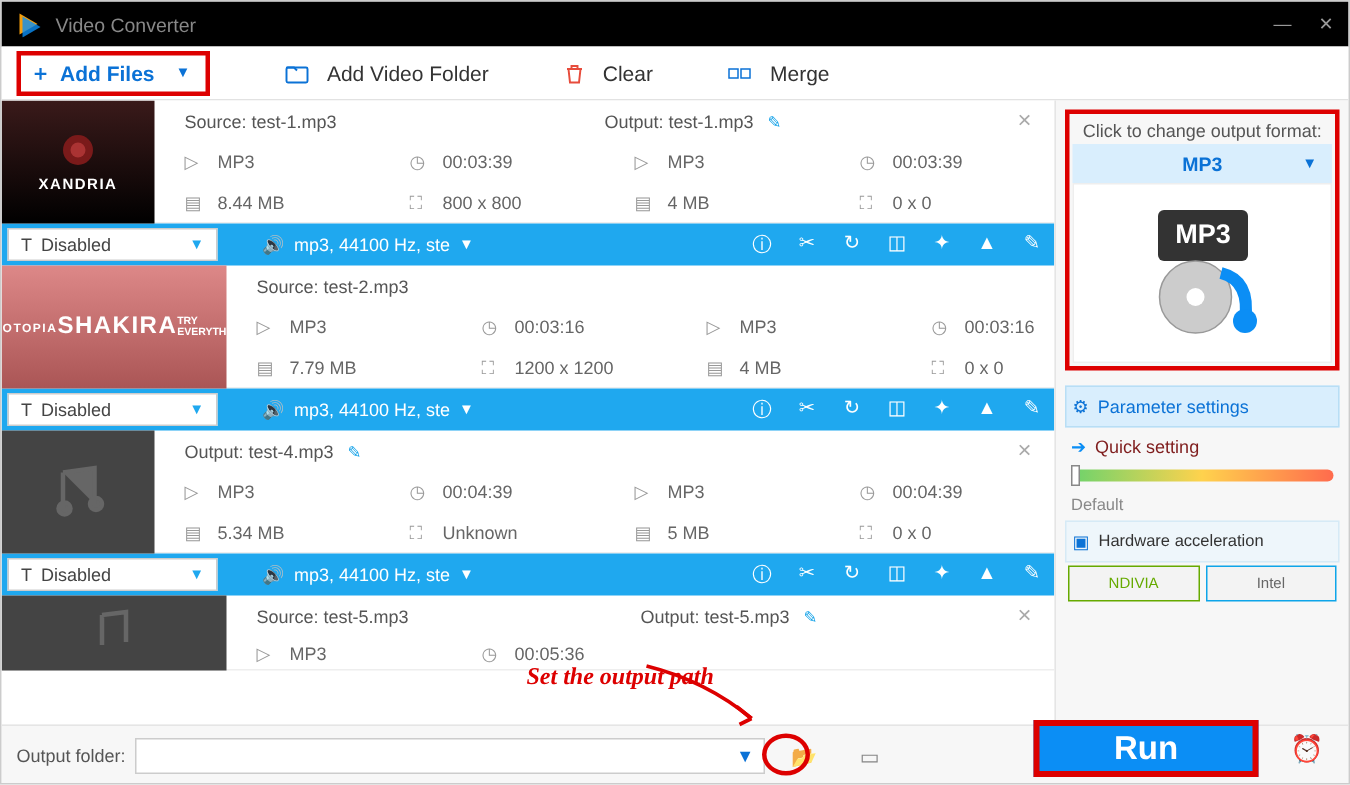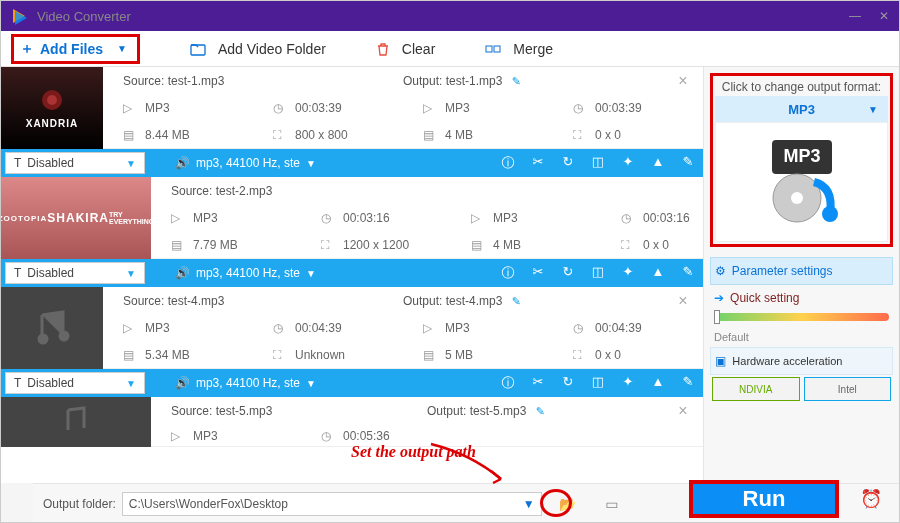--- a/index.html
+++ b/index.html
@@ -1,17 +1,17 @@
 <!DOCTYPE html>
 <html><head>
 <meta charset="utf-8">
 <style>
 * { box-sizing: border-box; margin: 0; padding: 0; font-family: -apple-system, "Segoe UI", Arial, sans-serif; }
 body { background: #f5f5f5; width: 900px; height: 523px; overflow: hidden; position: relative; border: 1px solid #ccc; }
-.titlebar { height: 30px; background: #4c1d95; display: flex; align-items: center; padding: 0 10px; color: #888; font-size: 13px; }
+.titlebar { height: 30px; background: #000000; display: flex; align-items: center; padding: 0 10px; color: #888; font-size: 13px; }
 .titlebar .logo { width: 18px; height: 18px; margin-right: 8px; display: inline-block; }
 .titlebar .spacer { flex: 1; }
 .titlebar .winctl { margin-left: 18px; color: #999; font-size: 12px; cursor: default; }
 .toolbar { height: 36px; display: flex; align-items: center; border-bottom: 1px solid #e2e2e2; background: #fff; padding: 0 10px; }
 .tool-btn { display: flex; align-items: center; font-size: 14px; color: #333; margin-right: 50px; cursor: pointer; }
 .tool-btn svg, .tool-btn .ic { margin-right: 6px; }
 .add-files { border: 3px solid #d00; padding: 2px 10px 2px 6px; color: #0b72d6; font-weight: 600; position: relative; height: 30px; }
 .add-files .chev { margin-left: 14px; color: #0b72d6; font-size: 10px; }
 .main { display: flex; height: 416px; }
 .list { flex: 1; overflow: hidden; background: #fff; }
@@ -40,21 +40,21 @@
 .format-pick { background: #d9eefd; height: 26px; display: flex; align-items: center; justify-content: center; color: #0b72d6; font-size: 13px; font-weight: 600; position: relative; }
 .format-pick .chev { position: absolute; right: 10px; font-size: 10px; }
 .format-img { height: 120px; background: #fff; display: flex; align-items: center; justify-content: center; border: 1px solid #eee; }
 .right .linkbtn { font-size: 12px; color: #0b72d6; padding: 6px 4px; display: flex; align-items: center; }
 .right .linkbtn .ic { margin-right: 6px; }
 .right .label-sm { font-size: 11px; color: #888; padding: 4px; }
 .slider { height: 8px; background: linear-gradient(to right,#6cd36c,#ffd24d,#ff6b4d); border-radius: 4px; position: relative; margin: 2px 4px 6px; }
 .slider .knob { position: absolute; left: 0; top: -3px; width: 6px; height: 14px; background: #fff; border: 1px solid #888; }
 .hw-chips { display: flex; gap: 4px; padding: 2px; }
 .chip { flex: 1; height: 24px; border: 1px solid #0ea5e9; background: #f3f3f3; font-size: 10px; display: flex; align-items: center; justify-content: center; color: #666; }
-.bottom { height: 40px; background: #f7f7f7; border-top: 1px solid #e5e5e5; display: flex; align-items: center; padding: 0 10px; font-size: 12px; color: #555; position: relative; margin-left: 32px; }
+.bottom { height: 40px; background: #f7f7f7; border-top: 1px solid #e5e5e5; display: flex; align-items: center; padding: 0 10px; font-size: 12px; color: #555; position: relative; }
 .outpath { width: 420px; height: 24px; border: 1px solid #ccc; background: #fff; display: flex; align-items: center; padding: 0 6px; margin-left: 6px; font-size: 12px; }
 .outpath .chev { margin-left: auto; color: #0b72d6; }
 .circle-red { position: absolute; width: 32px; height: 28px; border: 3px solid #d00; border-radius: 50%; pointer-events: none; }
 .bottom .ic-sm { margin-left: 18px; color: #888; font-size: 14px; }
 .runbtn { position: absolute; right: 60px; bottom: 4px; width: 150px; height: 38px; background: #0b8ef5; color: #fff; font-size: 22px; font-weight: 600; display: flex; align-items: center; justify-content: center; border: 4px solid #d00; }
 .alarm { position: absolute; right: 16px; bottom: 12px; color: #f5a623; font-size: 18px; }
 .annot-text { position: absolute; left: 350px; top: 442px; color: #d00; font-size: 16px; font-weight: bold; font-style: italic; pointer-events: none; font-family: "Times New Roman", serif; }
 .annot-arrow { position: absolute; left: 420px; top: 438px; pointer-events: none; }
 svg { display: block; }
 </style>
@@ -181,21 +181,21 @@
         <span class="t">◫</span>
         <span class="t">✦</span>
         <span class="t">▲</span>
         <span class="t">✎</span>
       </div>
     </div>
 
     <div class="item">
       <div class="thumb" style="background:linear-gradient(#d88,#a55);flex-direction:row;font-weight:bold;">
         <span style="font-size:8px;letter-spacing:1px">ZOOTOPIA</span>
-        <span style="font-size:12px;letter-spacing:1px">SHAKIRA</span>
+        <span style="font-size:16px;letter-spacing:1px">SHAKIRA</span>
         <span style="font-size:7px">TRY EVERYTHING</span>
       </div>
       <div class="details">
         <div class="row1">
           <div class="src"><span>Source: test-2.mp3</span></div>
           <div class="close">×</div>
         </div>
         <div class="row2">
           <div class="cell">
               <span class="ic">▷</span>
@@ -257,21 +257,20 @@
     </div>
 
     <div class="item">
       <div class="thumb" style="background:#444">
         <svg width="50" height="50">
             <path d="M15 12 L15 36 M15 12 L36 9 L36 33 M12 36 a4 4 0 1 0 8 0 a4 4 0 1 0 -8 0 M33 33 a4 4 0 1 0 8 0 a4 4 0 1 0 -8 0" fill="#666" stroke="#666" stroke-width="3"></path>
           </svg>
       </div>
       <div class="details">
         <div class="row1">
-          <div class="src"><span>Source: test-4.mp3</span></div>
           <div class="out"><span>Output: test-4.mp3</span> <span class="edit">✎</span></div>
           <div class="close">×</div>
         </div>
         <div class="row2">
           <div class="cell">
               <span class="ic">▷</span>
               <span>MP3</span>
             </div>
           <div class="cell">
               <span class="ic">◷</span>
@@ -396,21 +395,20 @@
       <div class="chip">
           <span>Intel</span>
         </div>
     </div>
   </div>
 </div>
 
 <div class="bottom">
   <span>Output folder:</span>
   <div class="outpath">
-    <span>C:\Users\WonderFox\Desktop</span>
     <span class="chev">▼</span>
   </div>
   <span class="circle-red" style="left:507px;top:5px"></span>
   <span class="ic-sm">📂</span>
   <span class="ic-sm" style="margin-left:28px">▭</span>
 </div>
 
 <div class="runbtn">
     <span>Run</span>
   </div>

